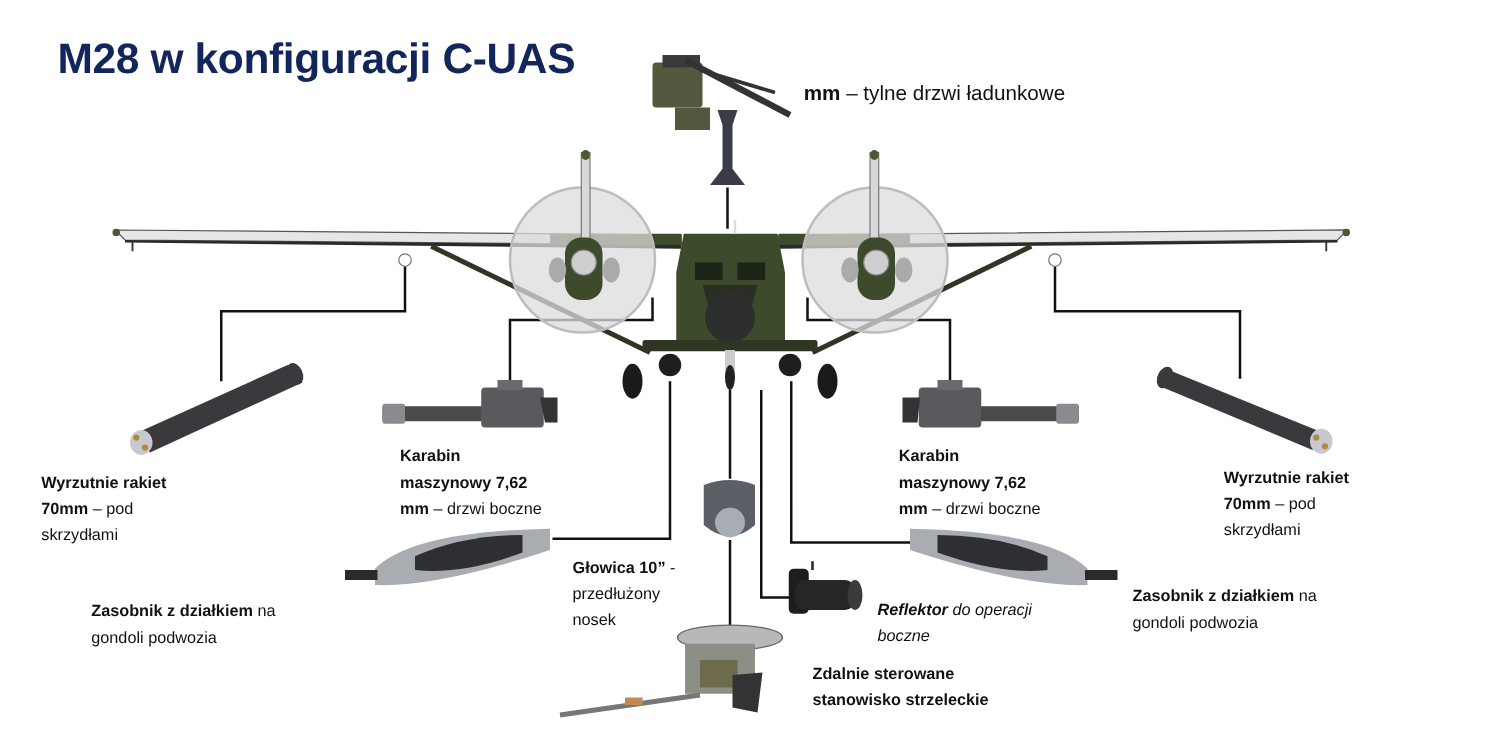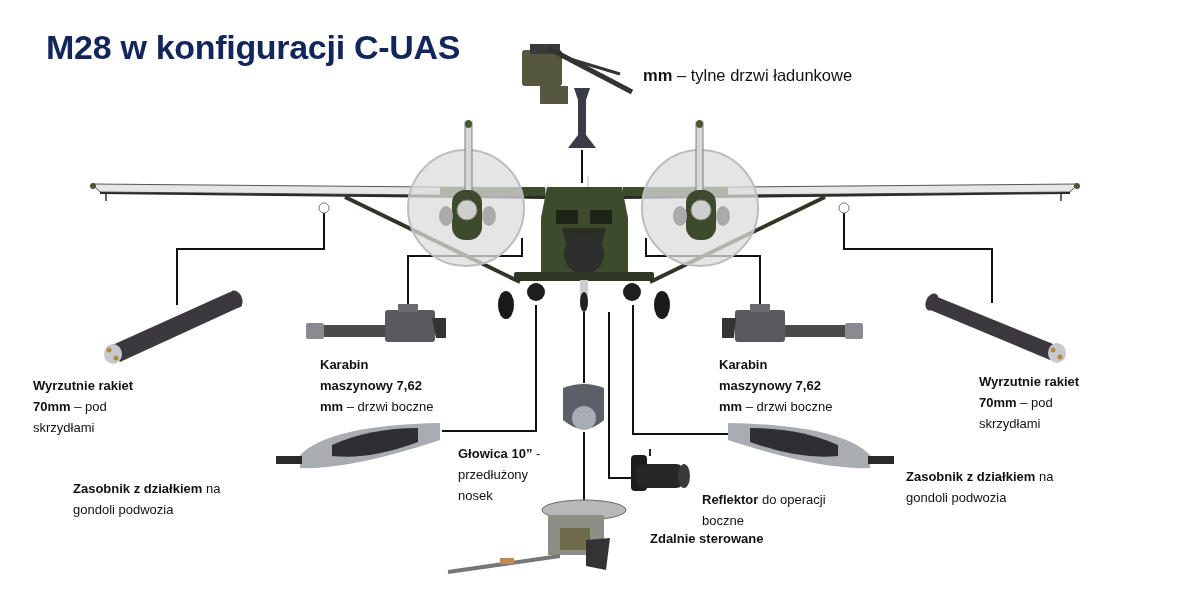--- a/index.html
+++ b/index.html
@@ -216,20 +216,21 @@
   <b>Zasobnik z działkiem</b><span> na</span><br>
   <span>gondoli podwozia</span>
 </div>
 
 <div class="label" style="left:458px; top:443px;">
   <b>Głowica 10”</b><span> -</span><br>
   <span>przedłużony</span><br>
   <span>nosek</span>
 </div>
 
-<div class="label" style="left:702px; top:489px;">
+<div class="label" style="left:702px; top:477px;font-style:italic;">
   <b>Reflektor</b><span> do operacji</span><br>
   <span>boczne</span>
 </div>
 
 <div class="label" style="left:650px; top:528px;">
   <b>Zdalnie sterowane</b><br>
+  <b>stanowisko strzeleckie</b>
 </div>
 
 </body></html>

